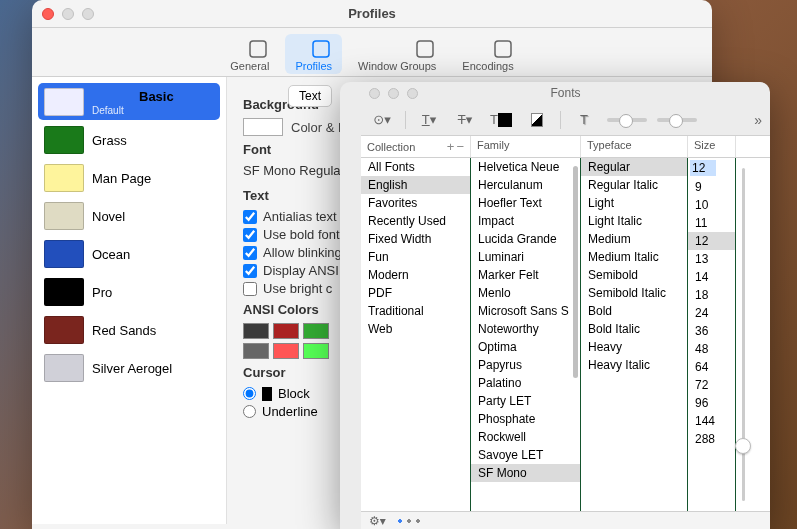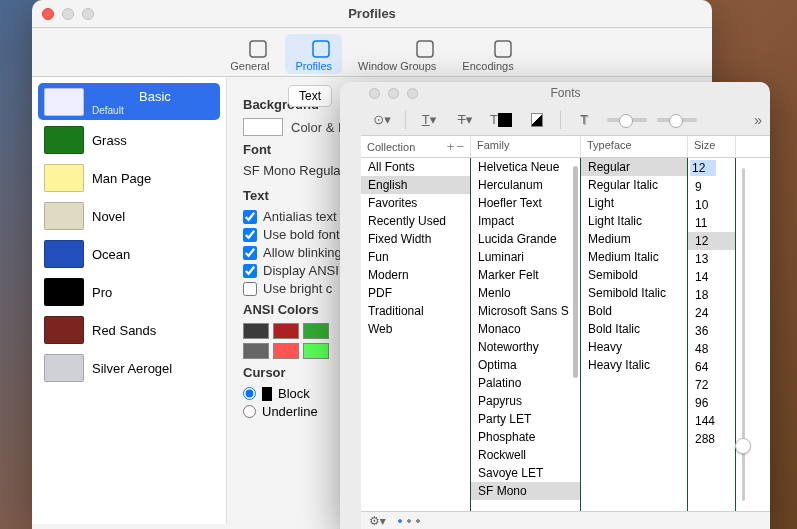--- a/index.html
+++ b/index.html
@@ -22,21 +22,21 @@
 .toolbar-tab .label { font-size: 11px; color: #555; }
 .toolbar-tab.selected .label { color: #0a7aff; }
 
 .profiles-body { display: flex; height: calc(100% - 82px); }
 .sidebar { width: 195px; background: #fff; padding: 6px; overflow-y: auto; border-right: 1px solid #e0e0e0; }
 .profile-item { display: flex; align-items: center; gap: 8px; padding: 4px 6px; border-radius: 5px; cursor: pointer; margin-bottom: 2px; }
 .profile-item.selected { background: #2f6fec; color: white; }
 .profile-thumb { width: 40px; height: 28px; border: 1px solid rgba(0,0,0,0.2); border-radius: 2px; flex-shrink: 0; }
 .profile-name { font-size: 13px; }
 .profile-sub { font-size: 10px; opacity: 0.85; display: block; }
-.profile-item.selected .profile-name { color: #ffffff; font-weight: 400; padding-left: 47px; }
+.profile-item.selected .profile-name { color: #000000; font-weight: 700; padding-left: 47px; }
 
 .content { flex: 1; padding: 14px 16px; overflow: hidden; position: relative; }
 .mini-tab { position: absolute; right: 380px; top: 8px; background: #fff; border: 1px solid #ccc; border-radius: 5px; padding: 3px 10px; font-size: 12px; }
 .section-h { font-size: 13px; font-weight: 600; color: #333; margin: 6px 0; }
 .row { display: flex; align-items: center; gap: 8px; font-size: 13px; color: #444; margin: 4px 0; }
 .swatch { width: 40px; height: 18px; border: 1px solid #aaa; background: #fff; display: inline-block; }
 .font-val { font-size: 13px; color: #333; margin: 4px 0 10px; }
 .check { display: flex; align-items: center; gap: 6px; font-size: 13px; color: #333; margin: 3px 0; }
 .check input { width: 14px; height: 14px; accent-color: #0a7aff; }
 .ansi-row { display: flex; gap: 4px; margin: 4px 0; }
@@ -290,25 +290,24 @@
         <div class="scroll-ind"></div>
         <div class="col-item">Helvetica Neue</div>
         <div class="col-item">Herculanum</div>
         <div class="col-item">Hoefler Text</div>
         <div class="col-item">Impact</div>
         <div class="col-item">Lucida Grande</div>
         <div class="col-item">Luminari</div>
         <div class="col-item">Marker Felt</div>
         <div class="col-item">Menlo</div>
         <div class="col-item">Microsoft Sans S</div>
-        <div class="col-item">Monaco</div>
         <div class="col-item">Noteworthy</div>
         <div class="col-item">Optima</div>
+        <div class="col-item">Papyrus</div>
         <div class="col-item">Palatino</div>
-        <div class="col-item">Papyrus</div>
         <div class="col-item">Party LET</div>
         <div class="col-item">Phosphate</div>
         <div class="col-item">Rockwell</div>
         <div class="col-item">Savoye LET</div>
         <div class="col-item sel">SF Mono</div>
       </div>
     <div class="col c3" id="col-typeface">
         <div class="col-item sel">Regular</div>
         <div class="col-item">Regular Italic</div>
         <div class="col-item">Light</div>

